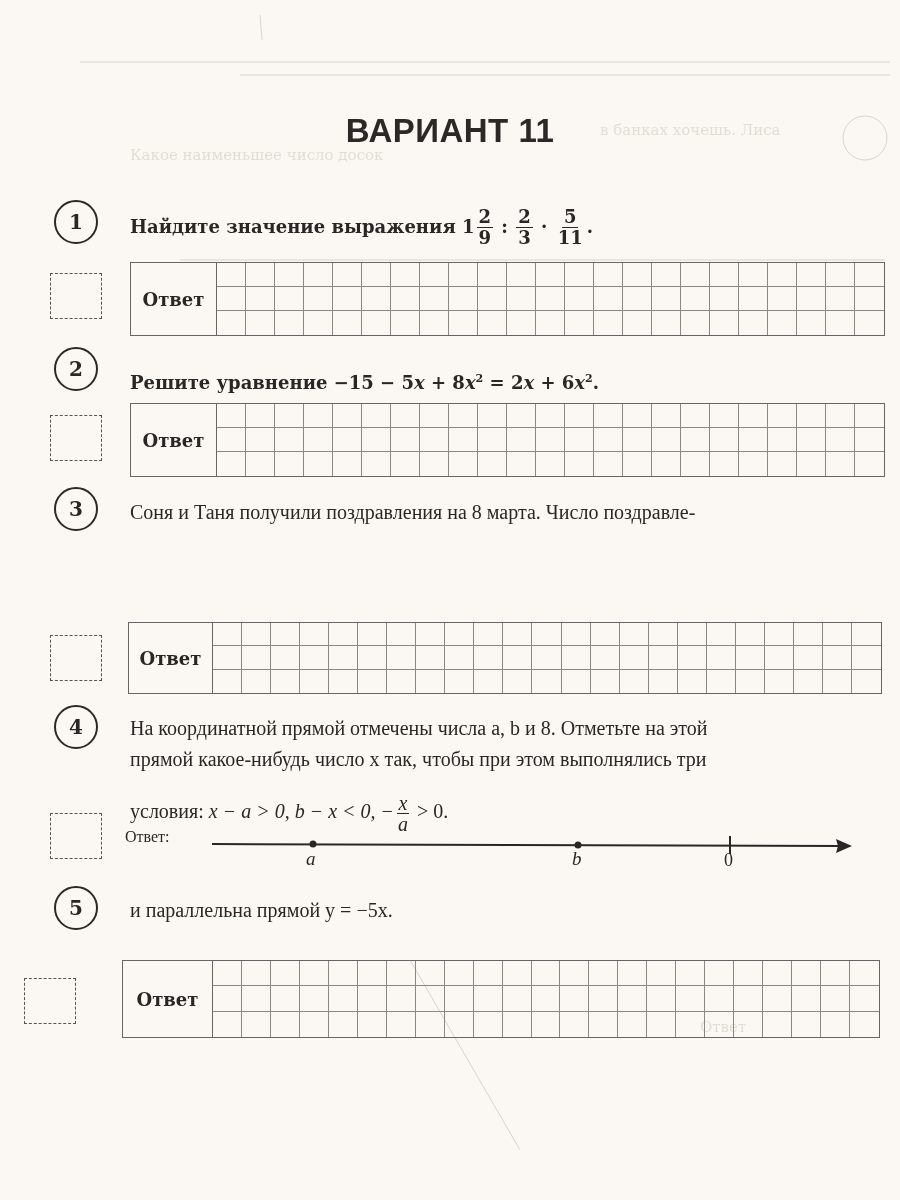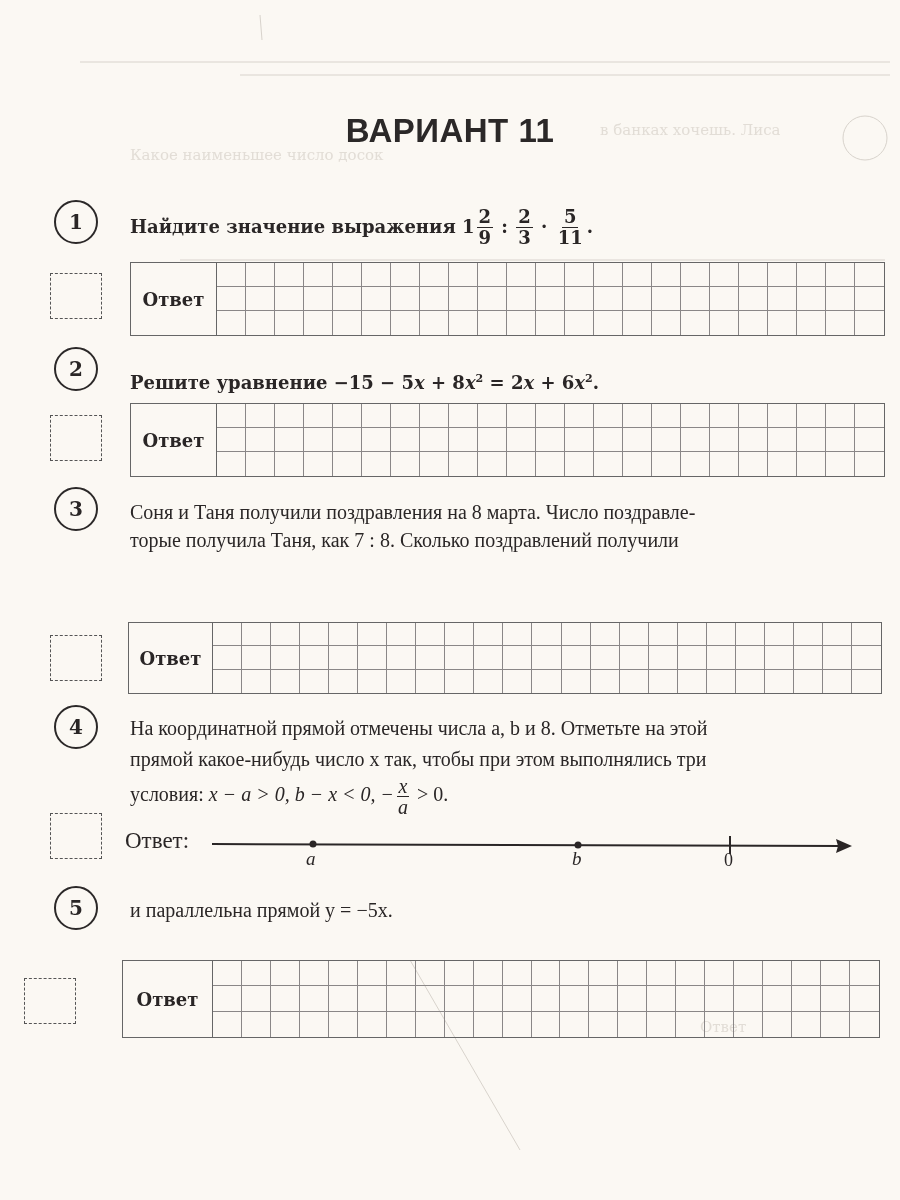--- a/index.html
+++ b/index.html
@@ -218,21 +218,20 @@
       <div class="cell" style="border-bottom: none;"></div>
       <div class="cell" style="border-bottom: none;"></div>
       <div class="cell" style="border-bottom: none;"></div>
       <div class="cell" style="border-right: none; border-bottom: none;"></div>
     </div>
 </div>
 
 <div class="qnum" style="left:54px;top:487px;">3</div>
 <div class="qtext" style="top:498px;font-weight:normal;font-family:'Liberation Serif', serif;font-size:20px;line-height:28px;">
   <div>Соня и Таня получили поздравления на 8 марта. Число поздравле-</div>
-  <div>торые получила Таня, как 7 : 8. Сколько поздравлений получили</div>
 </div>
 <div class="check" style="left:50px;top:635px;"></div>
 <div class="grid" style="left:128px;top:622px;width:754px;height:72px;">
   <div class="label" style="width:84px;">Ответ</div>
   <div class="cells" style="grid-template-columns: repeat(23, 1fr); grid-template-rows: repeat(3, 1fr);">
       <div class="cell"></div>
       <div class="cell"></div>
       <div class="cell"></div>
       <div class="cell"></div>
       <div class="cell"></div>
@@ -300,31 +299,31 @@
       <div class="cell" style="border-bottom: none;"></div>
       <div class="cell" style="border-bottom: none;"></div>
       <div class="cell" style="border-right: none; border-bottom: none;"></div>
     </div>
 </div>
 
 <div class="qnum" style="left:54px;top:705px;">4</div>
 <div class="qtext" style="top:713px;font-weight:normal;font-family:'Liberation Serif', serif;font-size:20px;line-height:31px;">
   <div>На координатной прямой отмечены числа a, b и 8. Отметьте на этой</div>
   <div>прямой какое-нибудь число x так, чтобы при этом выполнялись три</div>
-  <div style="margin-top:1px;">
+  <div style="margin-top:18px;">
     <span>условия:</span>
     <span style="font-style:italic;">x − a &gt; 0, b − x &lt; 0, −</span><span class="frac" style="font-style:italic;">
         <span class="num">x</span>
         <span class="den">a</span>
       </span>
     <span>&gt; 0.</span>
   </div>
 </div>
 <div class="check" style="left:50px;top:813px;"></div>
-<div style="position:absolute;left:125px;top:828px;font-family:'Liberation Serif', serif;font-size:23px;">Ответ:</div>
+<div style="position:absolute;left:125px;top:828px;font-family:'Liberation Serif', serif;font-size:16px;">Ответ:</div>
 <svg style="position:absolute;left:0;top:820px;" width="900" height="60">
   <line x1="212" y1="24" x2="842" y2="26" stroke="#2a2626" stroke-width="2"></line>
   <polygon points="852,26 836,19 838,26 836,33" fill="#2a2626"></polygon>
   <circle cx="313" cy="24" r="3.5" fill="#2a2626"></circle>
   <circle cx="578" cy="25" r="3.5" fill="#2a2626"></circle>
   <line x1="730" y1="16" x2="730" y2="34" stroke="#2a2626" stroke-width="2"></line>
 </svg>
 <div style="position:absolute;left:306px;top:848px;font-style:italic;font-family:'Liberation Serif', serif;font-size:19px;">a</div>
 <div style="position:absolute;left:572px;top:848px;font-style:italic;font-family:'Liberation Serif', serif;font-size:19px;">b</div>
 <div style="position:absolute;left:724px;top:850px;font-family:'Liberation Serif', serif;font-size:18px;">0</div>

